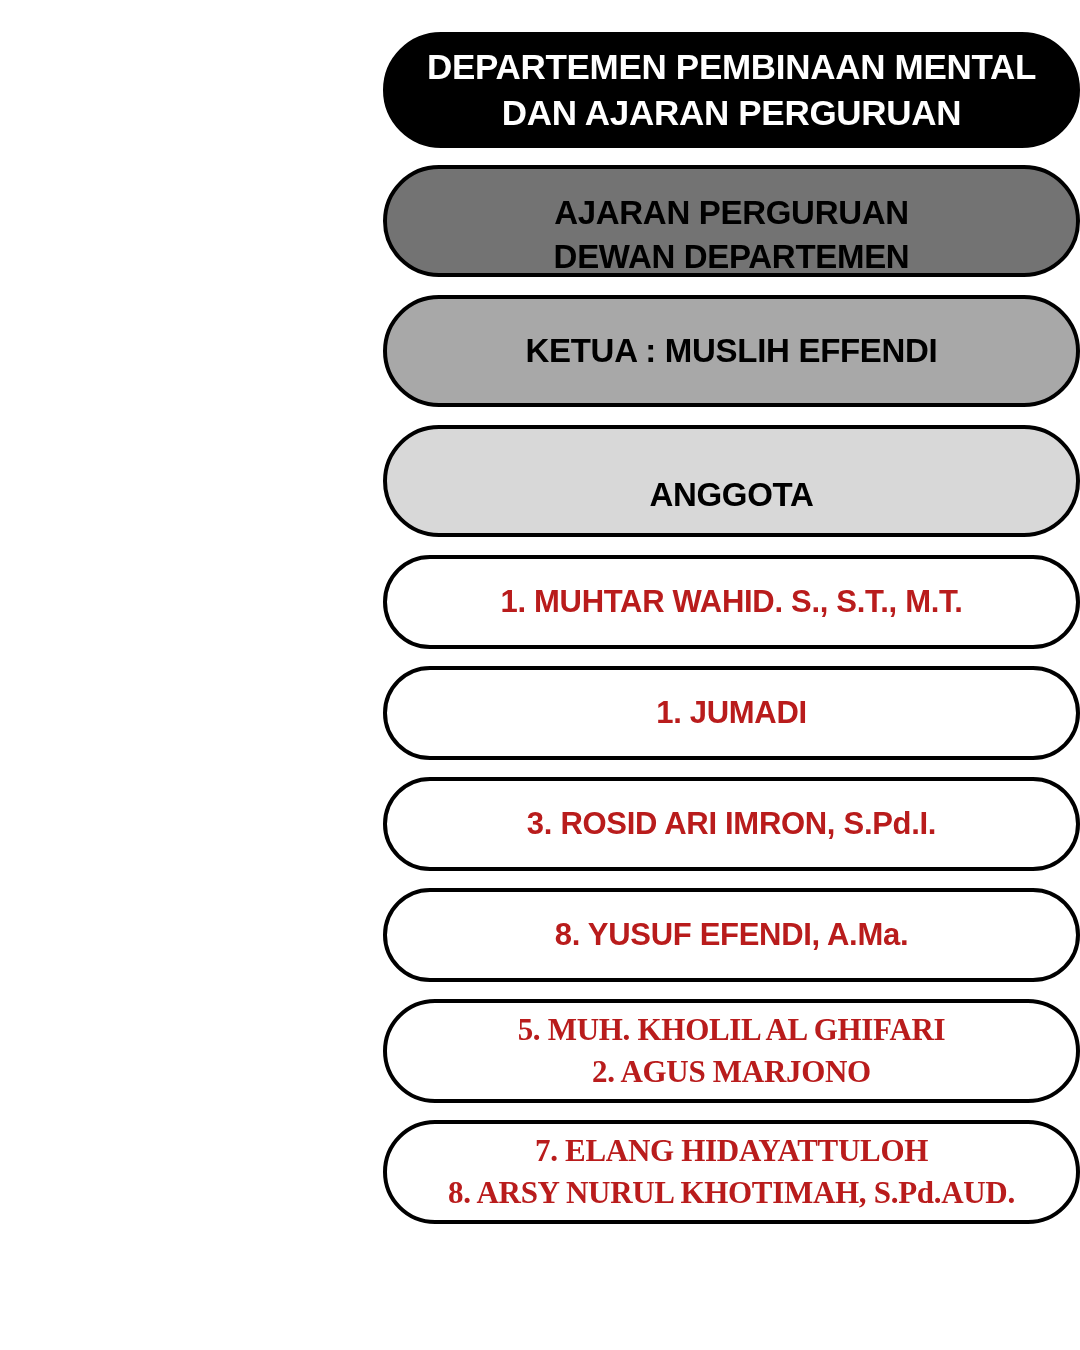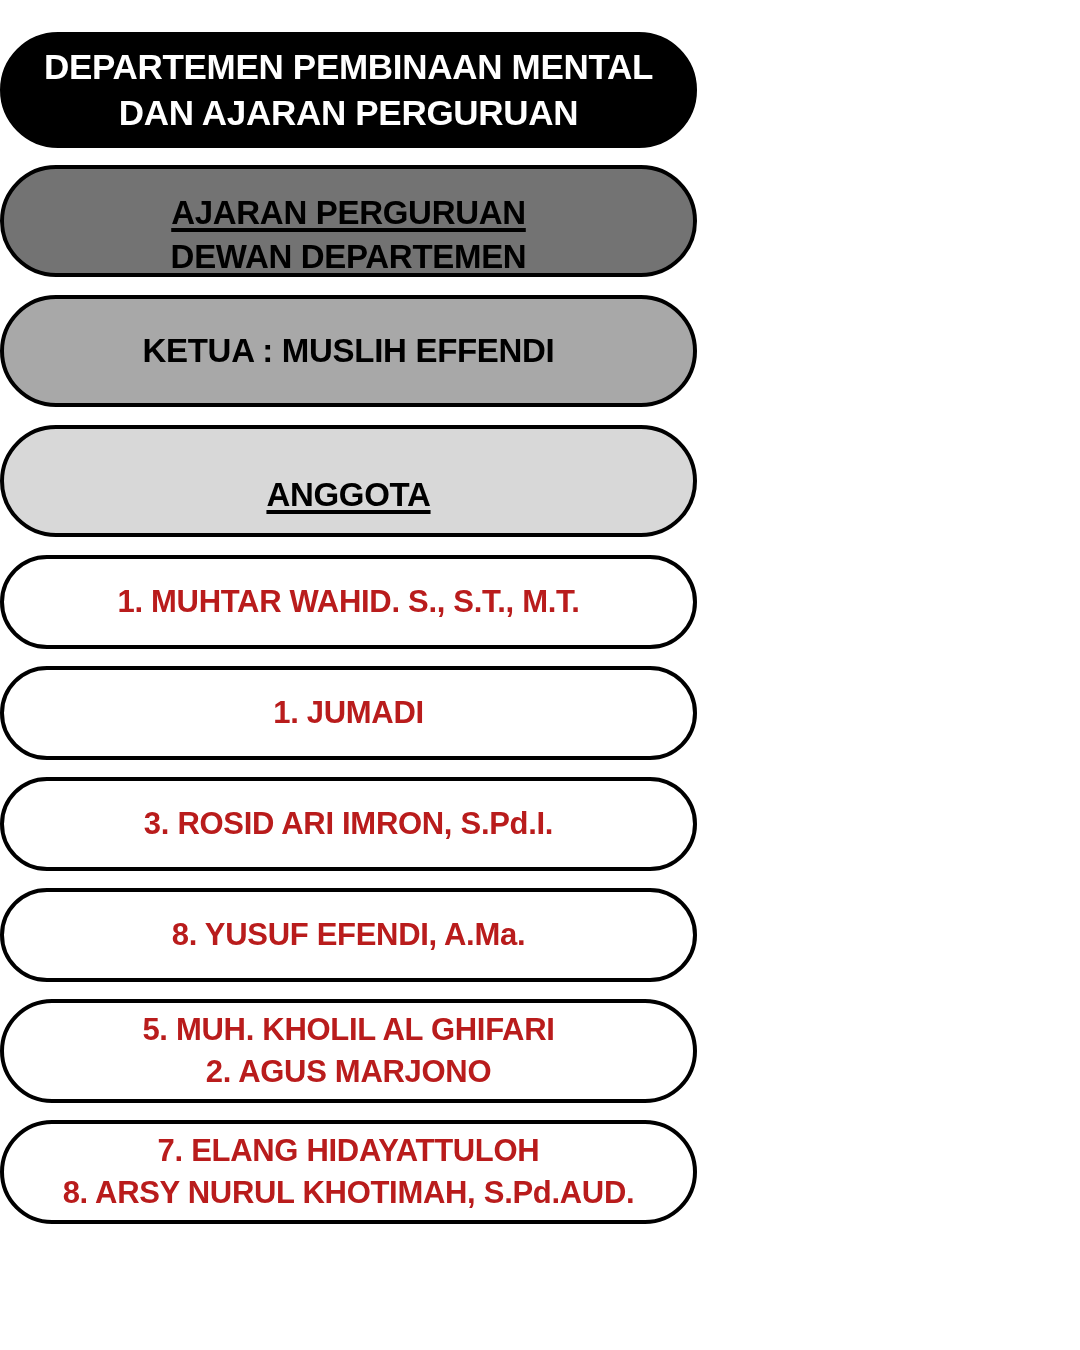--- a/index.html
+++ b/index.html
@@ -14,21 +14,21 @@
     font-family: "Liberation Sans", sans-serif;
     -webkit-font-smoothing: antialiased;
   }
 
   #org-chart {
     width: 1080px;
     height: 1350px;
     position: relative;
     display: flex;
     flex-direction: column;
-    align-items: flex-start;
+    align-items: flex-end;
     padding-top: 32px;
   }
 
   .pill {
     width: 697px;
     display: flex;
     flex-direction: column;
     align-items: center;
     justify-content: center;
     border-radius: 9999px;
@@ -58,40 +58,39 @@
     margin-bottom: 18px;
     color: #000000;
   }
   .pill-section .line {
     font-size: 33px;
     font-weight: bold;
     line-height: 44px;
     letter-spacing: -0.3px;
   }
   .pill-section .line.underline {
-    text-decoration: underline;
     text-decoration-thickness: 4px;
     text-underline-offset: 4px;
     margin-top: 28px;
   }
 
   .tone-dark   { background: #737373; }
   .tone-mid    { background: #a8a8a8; }
   .tone-light  { background: #d8d8d8; }
 
   
   .pill-member {
     min-height: 94px;
     background: #ffffff;
     border: 4px solid #000000;
     margin-bottom: 17px;
     color: #b91c1c;
     padding: 6px 24px;
   }
-  .pill-member.two-line { min-height: 104px; }
+  .pill-member.two-line { min-height: 104px; font-family: Liberation Serif, serif; }
   .pill-member .line {
     font-size: 31px;
     font-weight: bold;
     line-height: 42px;
     letter-spacing: -0.3px;
   }
 
   .pill-member:last-child { margin-bottom: 0; }
 </style>
 </head>

